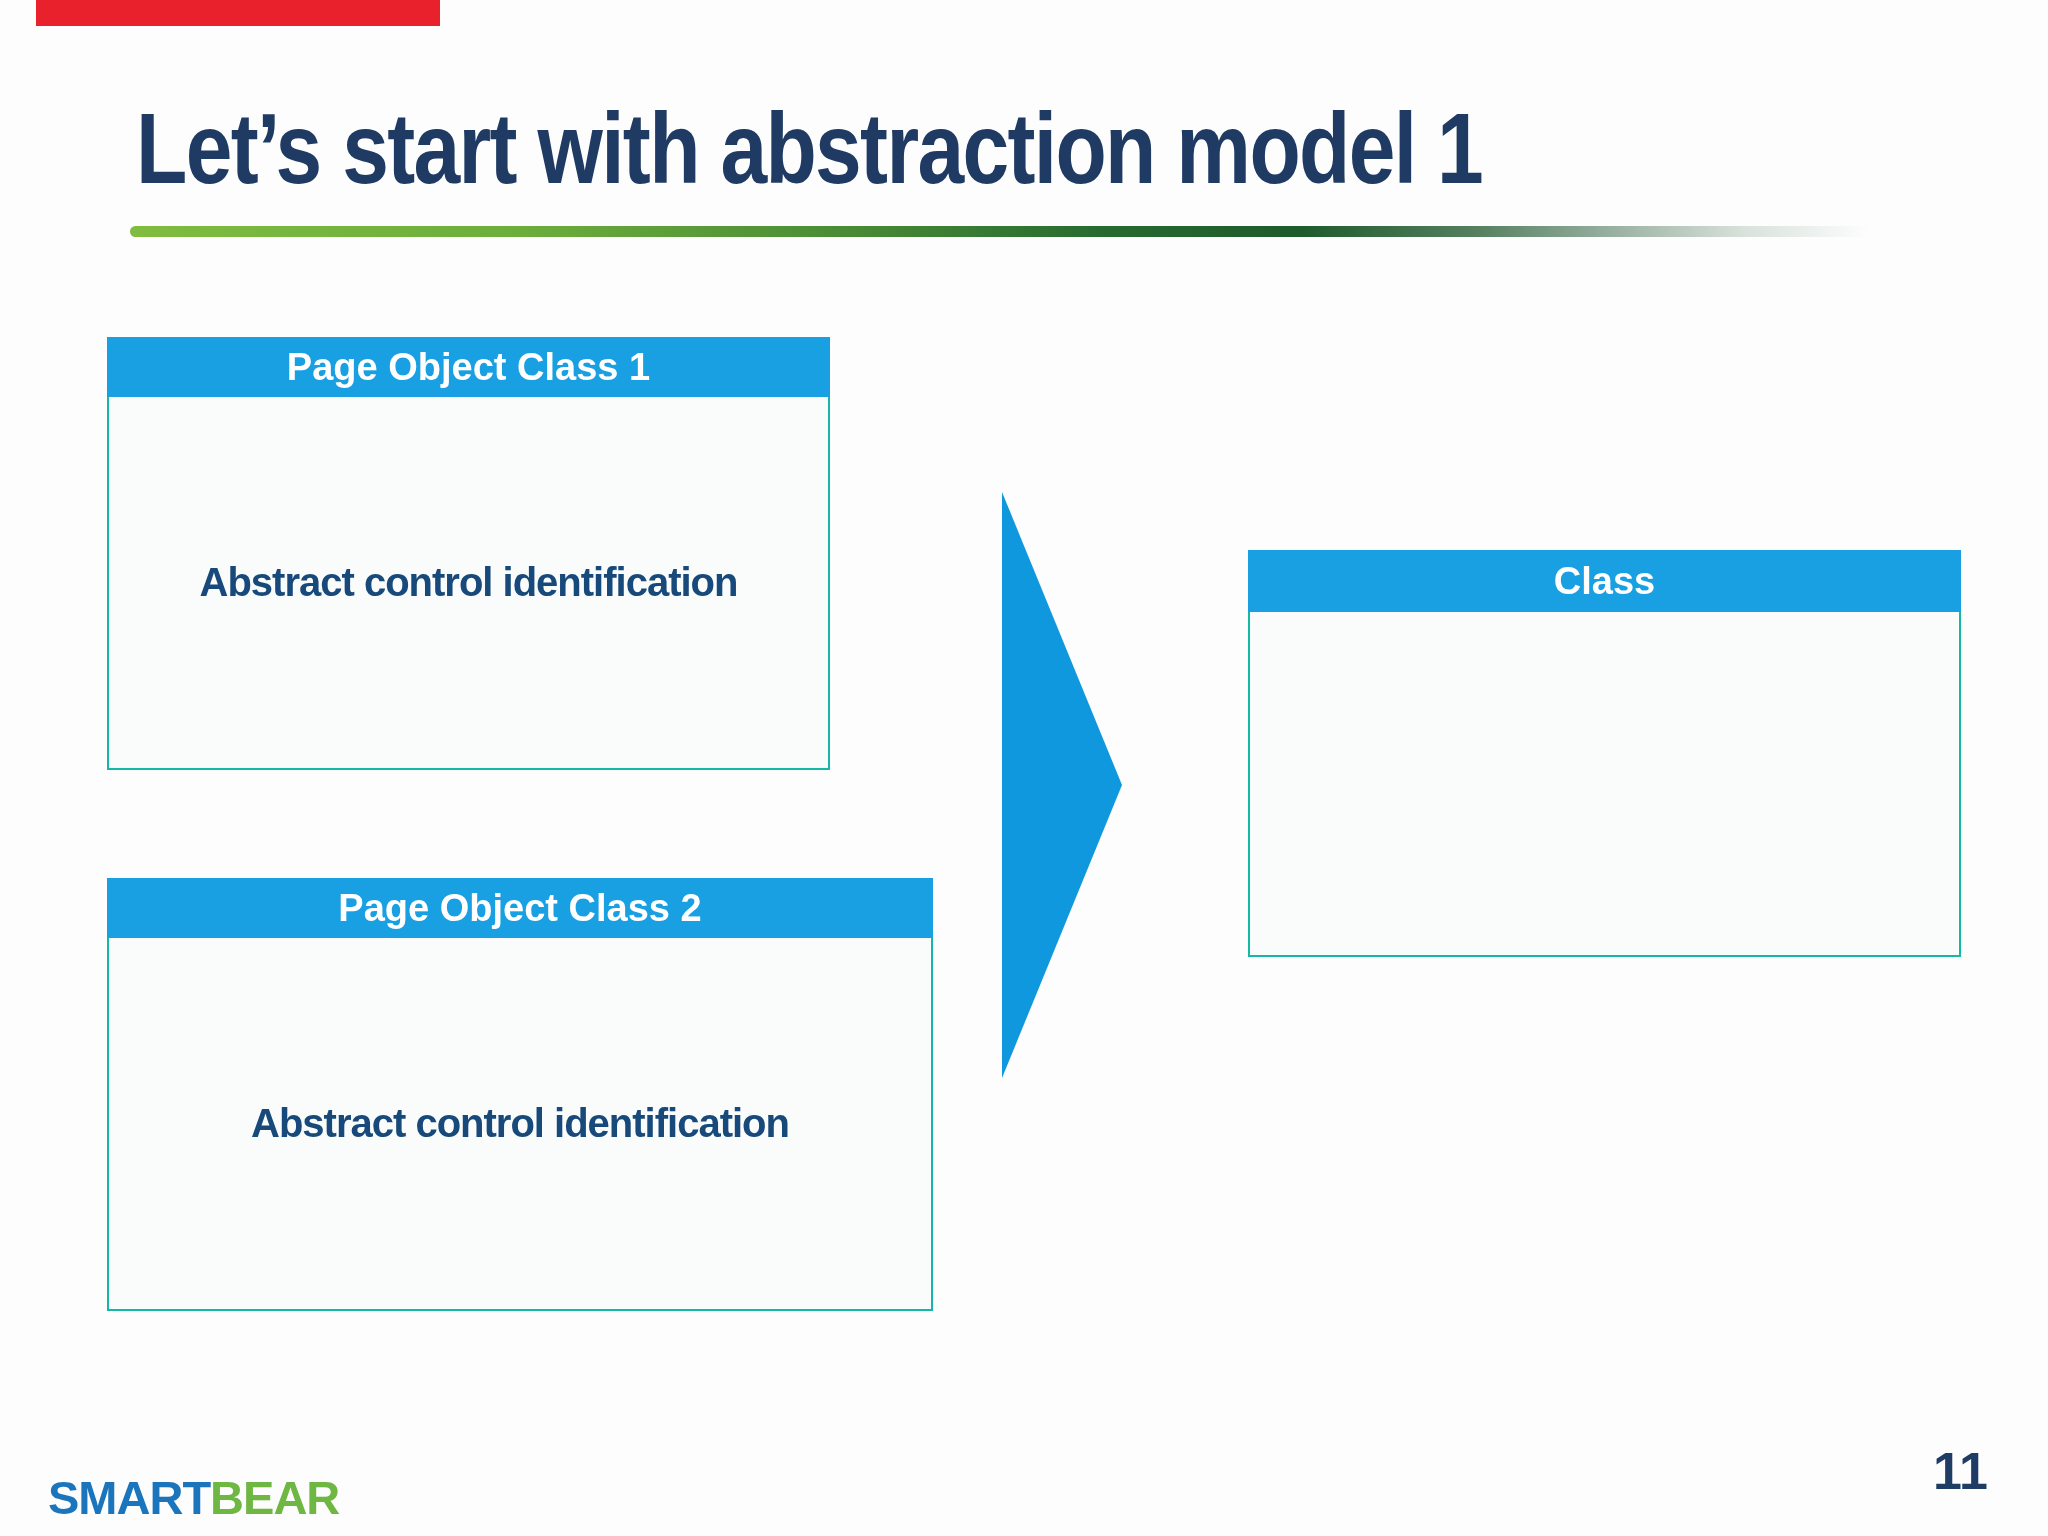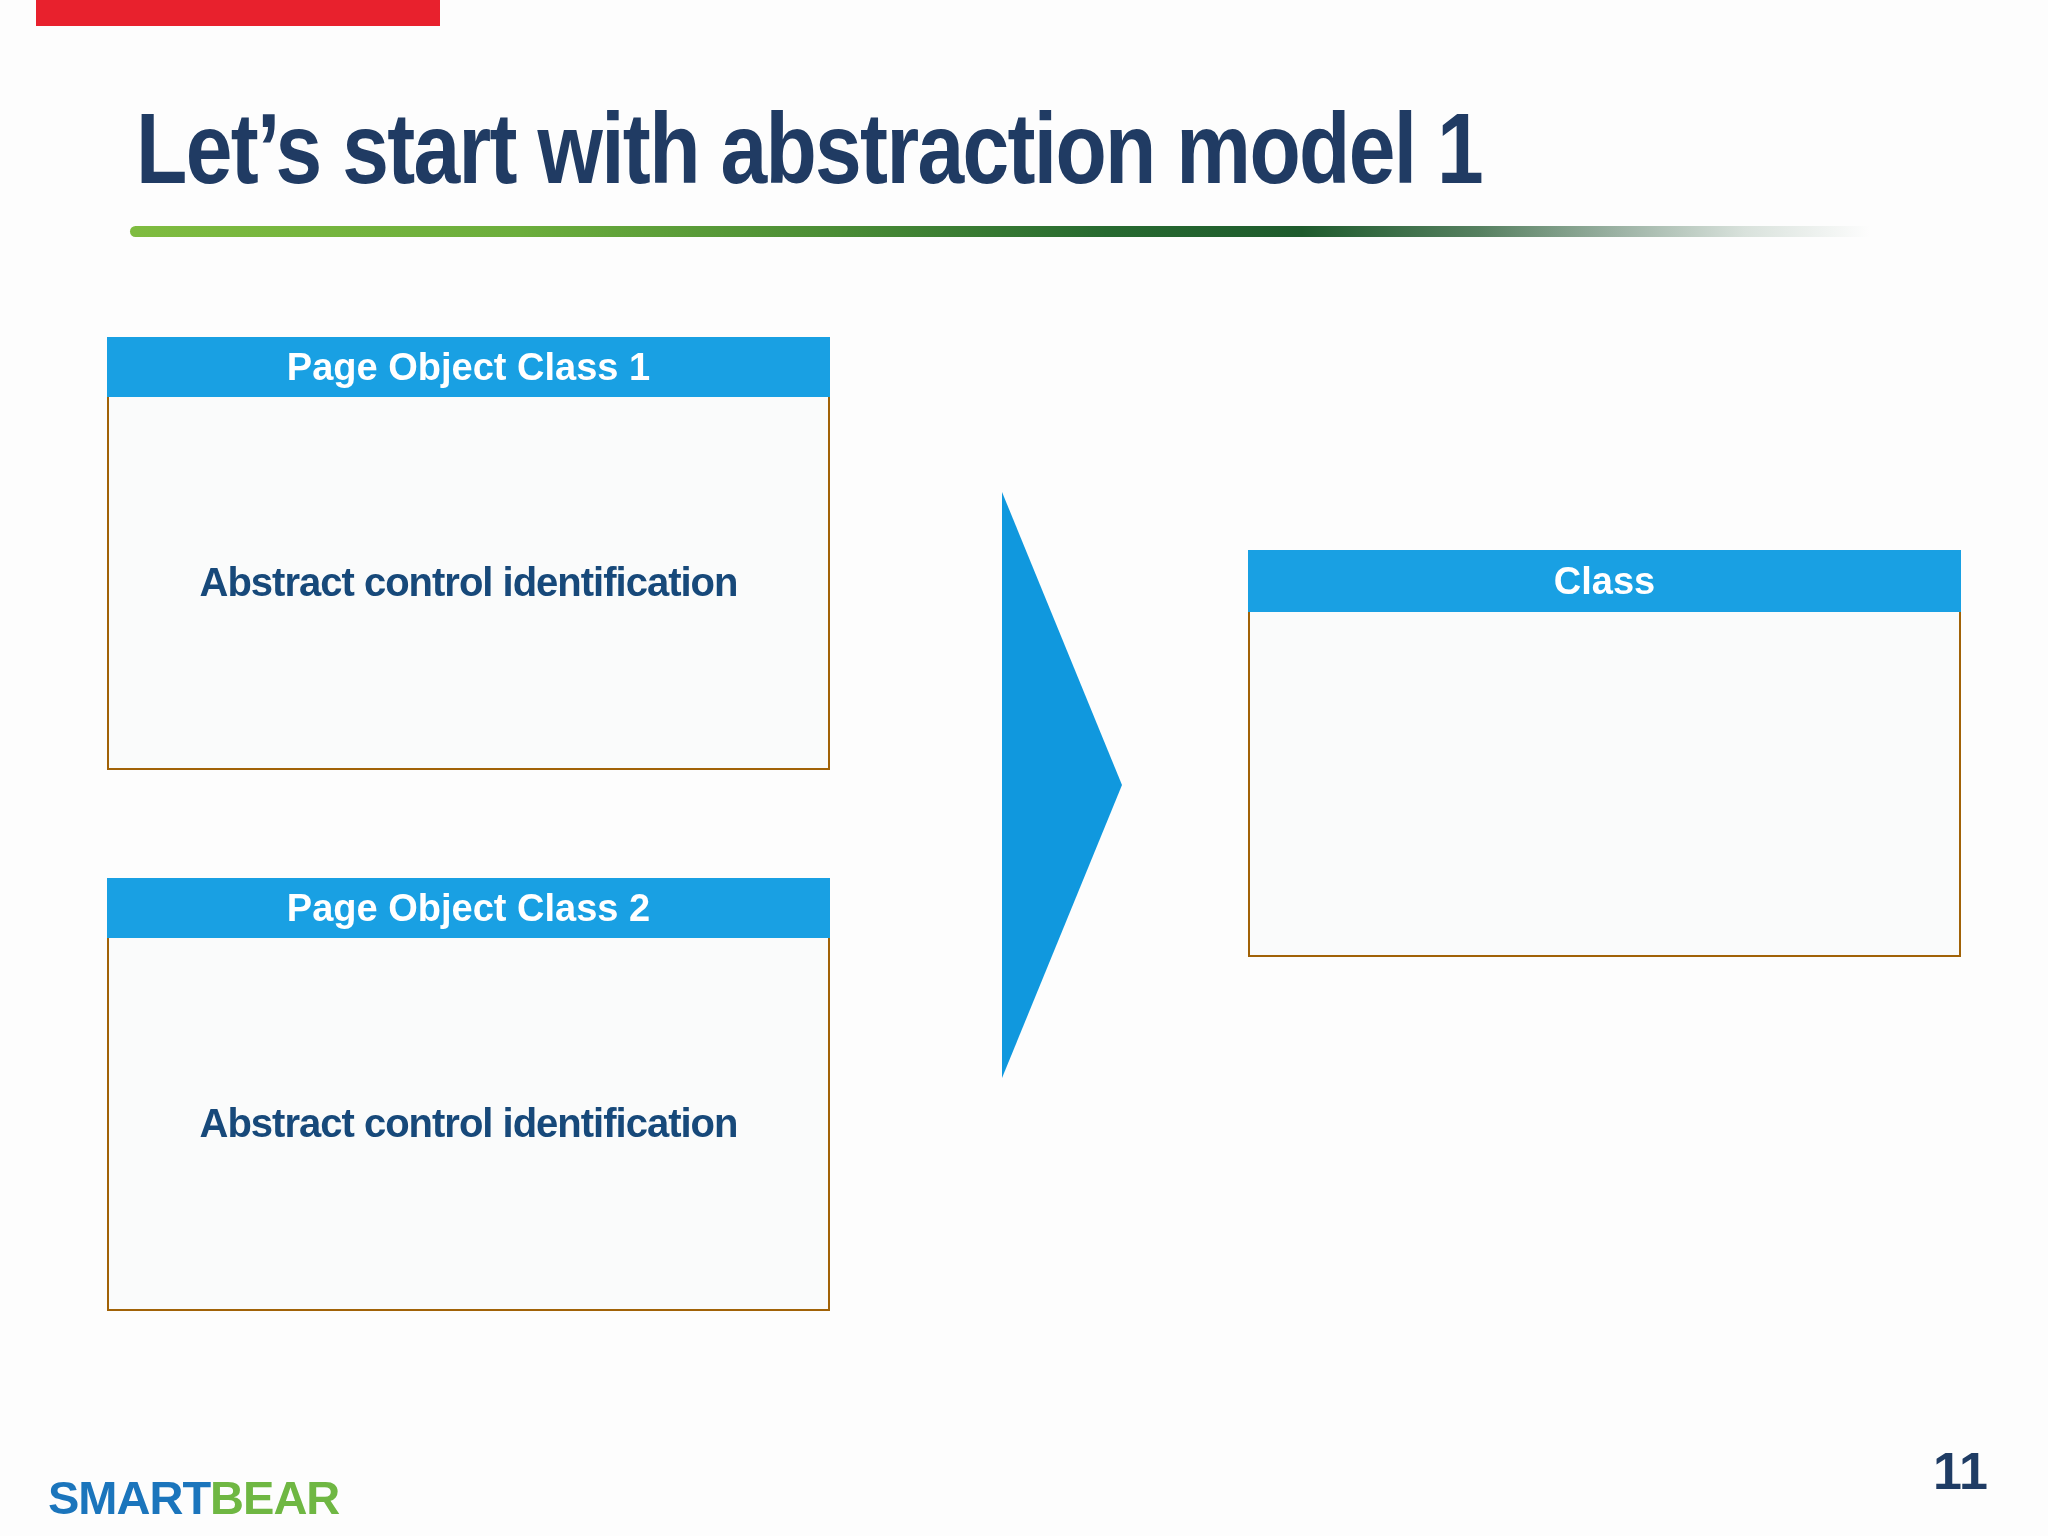--- a/index.html
+++ b/index.html
@@ -43,21 +43,21 @@
     border-radius: 6px;
     background: linear-gradient(90deg,
       #7fbc40 0%, #6cae3c 22%, #4a8c35 40%, #276a30 55%,
       #1e5b2d 66%, #568060 76%, #9db3a5 84%, #d9e2dc 91%,
       rgba(255,255,255,0) 98%);
   }
 
   
   .box {
     position: absolute;
-    border: 2px solid #a16207;
+    border: 2px solid #14b8a6;
     background: #fafbfb;
     box-sizing: border-box;
     display: flex;
     flex-direction: column;
   }
   .box-header {
     flex: 0 0 auto;
     height: 60px;
     margin: -2px -2px 0 -2px; 
     background: #19a0e3;
@@ -77,21 +77,21 @@
   }
   .box-label {
     color: #17497a;
     font-size: 40px;
     font-weight: bold;
     letter-spacing: -1px;
     text-align: center;
   }
 
   .box-po1 { left: 107px; top: 337px; width: 723px; height: 433px; }
-  .box-po2 { left: 107px; top: 878px; width: 723px; height: 433px; }
+  .box-po2 { left: 107px; top: 878px; width: 826px; height: 433px; }
   .box-test { left: 1248px; top: 550px; width: 713px; height: 407px; }
   .box-test .box-header { height: 62px; }
 
   
   .arrow {
     position: absolute;
     left: 1002px; top: 492px;
     width: 120px; height: 586px;
     background: #1098de;
     clip-path: polygon(0 0, 100% 50%, 0 100%);

